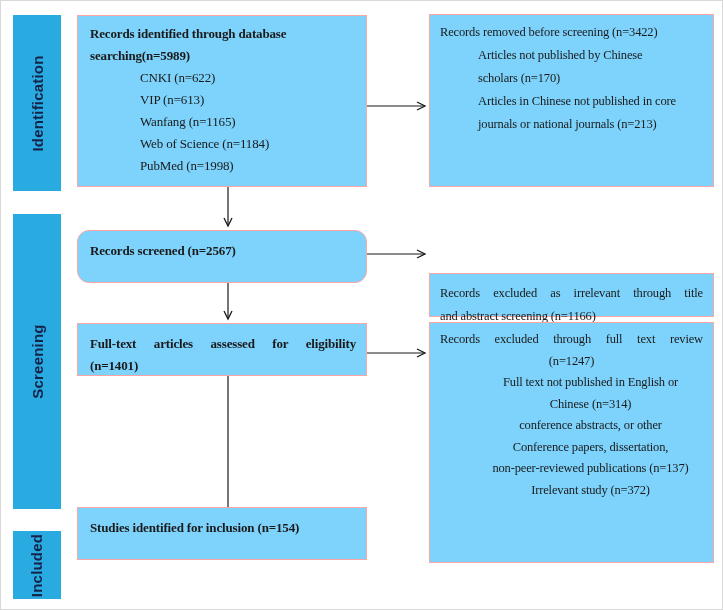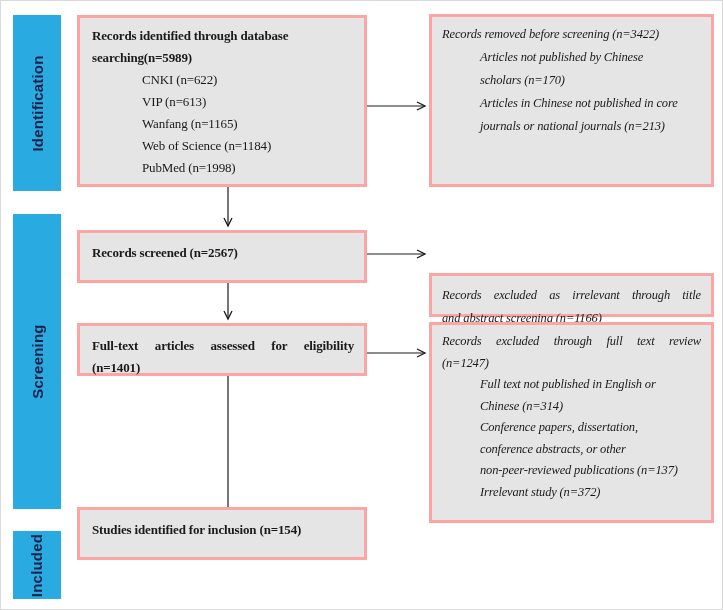--- a/index.html
+++ b/index.html
@@ -27,39 +27,39 @@
     font-size:15px;
     color:#15224a;
     letter-spacing:.2px;
   }
   #stage-identification{top:14px;height:176px;}
   #stage-screening{top:213px;height:295px;}
   #stage-included{top:530px;height:68px;}
   
   .box{
     position:absolute;
-    background:#e5e5e5;
-    border:3px solid #fca5a5;
+    background:#7dd3fc;
+    border:1px solid #fca5a5;
     box-sizing:border-box;
     color:#1a1a1a;
     font-size:13px;
     letter-spacing:-0.15px;
   }
   .box.main{left:76px;width:290px;padding:7px 10px 0 12px;}
   .box.side{left:428px;width:285px;padding:6px 10px 0 10px;font-size:12.5px;}
   #box-identified{top:14px;height:172px;}
-  #box-screened{top:229px;height:53px;padding-top:9px;}
+  #box-screened{top:229px;height:53px;padding-top:9px;border-radius:12px;}
   #box-fulltext{top:322px;height:53px;padding-top:9px;}
   #box-included{top:506px;height:53px;padding-top:9px;}
   #box-removed{top:13px;height:173px;}
   #box-title-abstract{top:228px;height:44px;padding-top:8px;margin-top:44px;}
-  #box-fulltext-review{top:321px;height:201px;}
+  #box-fulltext-review{top:321px;height:241px;}
   .line{line-height:22px;white-space:nowrap;}
-  .box.side .line{line-height:23px;font-style:italic;}
-  #box-fulltext-review .line{line-height:21.5px;}
+  .box.side .line{line-height:23px;}
+  #box-fulltext-review .line{line-height:21.5px;text-align:center;}
   .bold{font-weight:bold;}
   .sub{padding-left:50px;}
   .box.side .sub{padding-left:38px;}
   
   .jline{text-align:justify;text-align-last:justify;white-space:normal;}
 </style>
 </head>
 <body>
 
 <div class="canvas">
@@ -122,19 +122,19 @@
   <div class="box side" id="box-title-abstract">
     <div class="line jline">Records excluded as irrelevant through title</div>
     <div class="line">and abstract screening (n=1166)</div>
   </div>
 
   <div class="box side" id="box-fulltext-review">
     <div class="line jline">Records excluded through full text review</div>
     <div class="line">(n=1247)</div>
     <div class="line sub">Full text not published in English or</div>
     <div class="line sub">Chinese (n=314)</div>
+    <div class="line sub">conference abstracts, or other</div>
     <div class="line sub">Conference papers, dissertation,</div>
-    <div class="line sub">conference abstracts, or other</div>
     <div class="line sub">non-peer-reviewed publications (n=137)</div>
     <div class="line sub">Irrelevant study (n=372)</div>
   </div>
 
 </div>
 
 </body></html>

